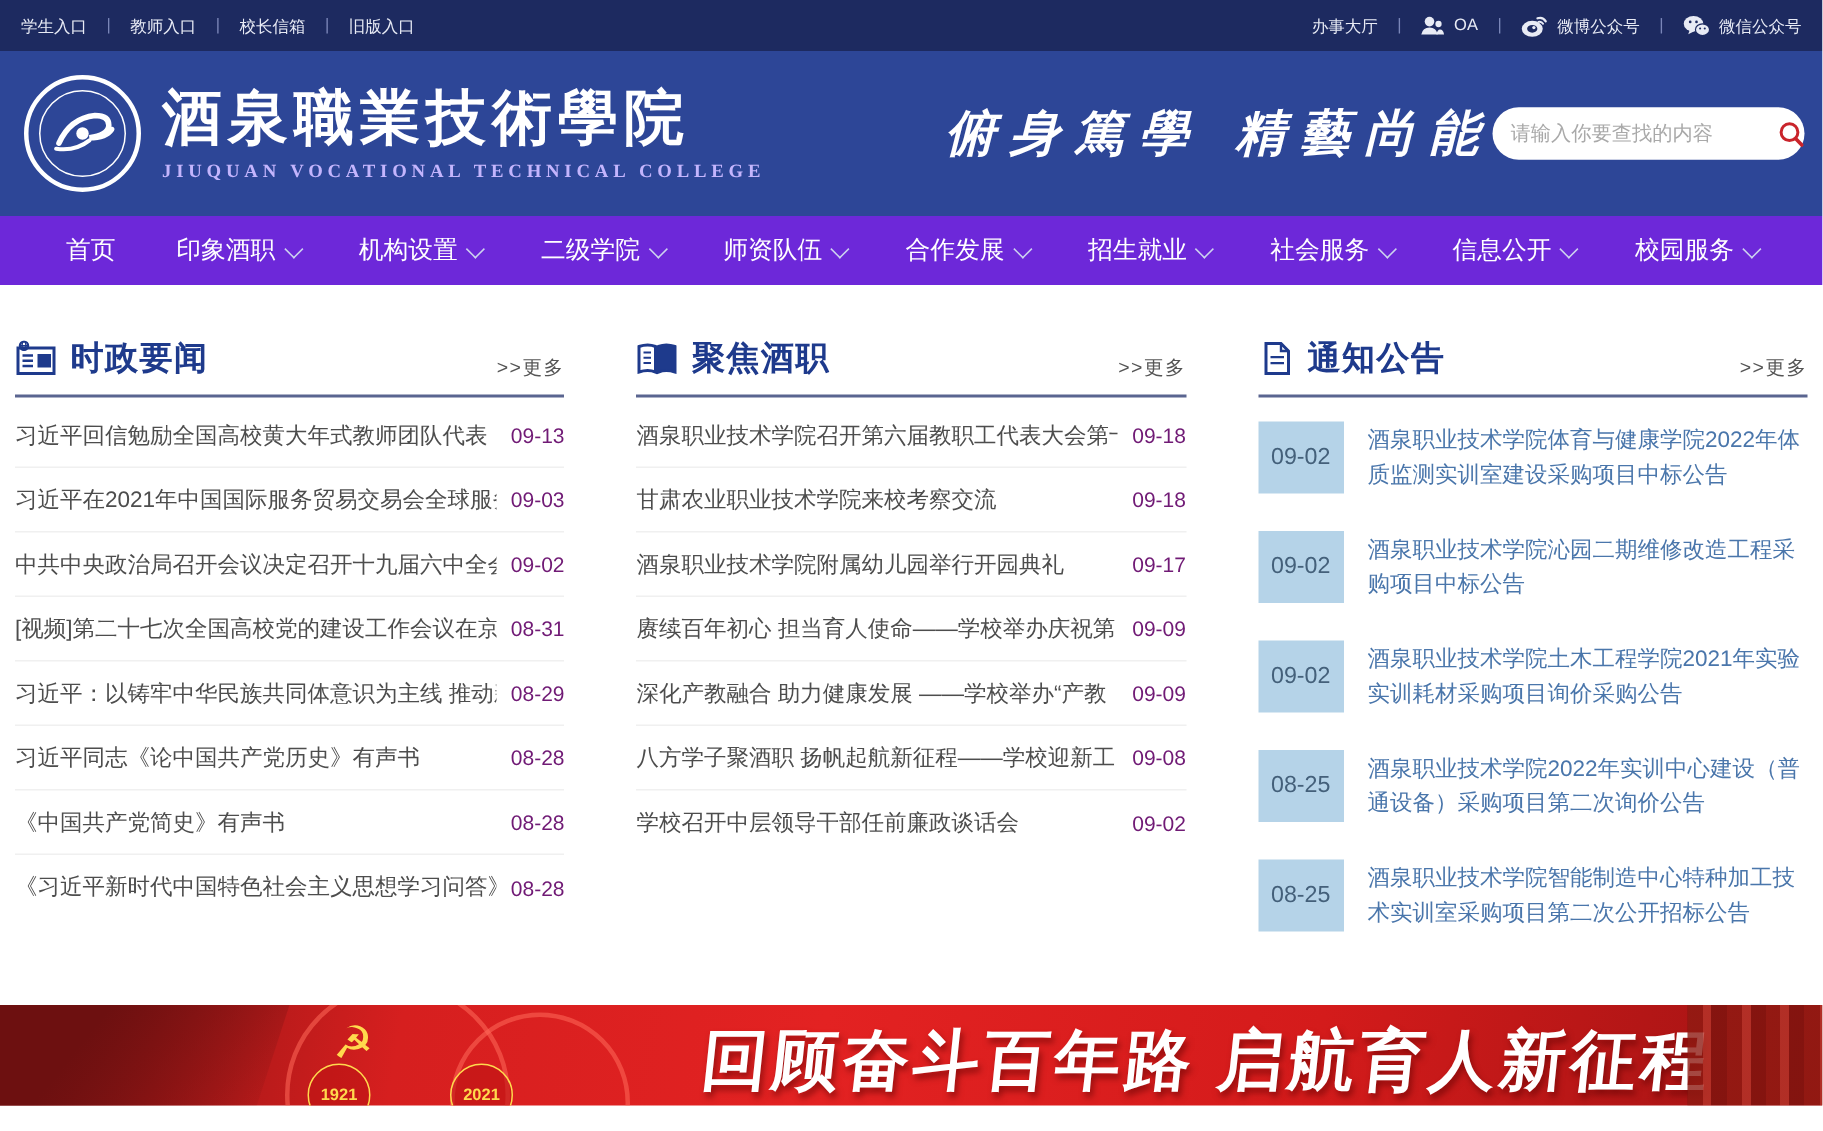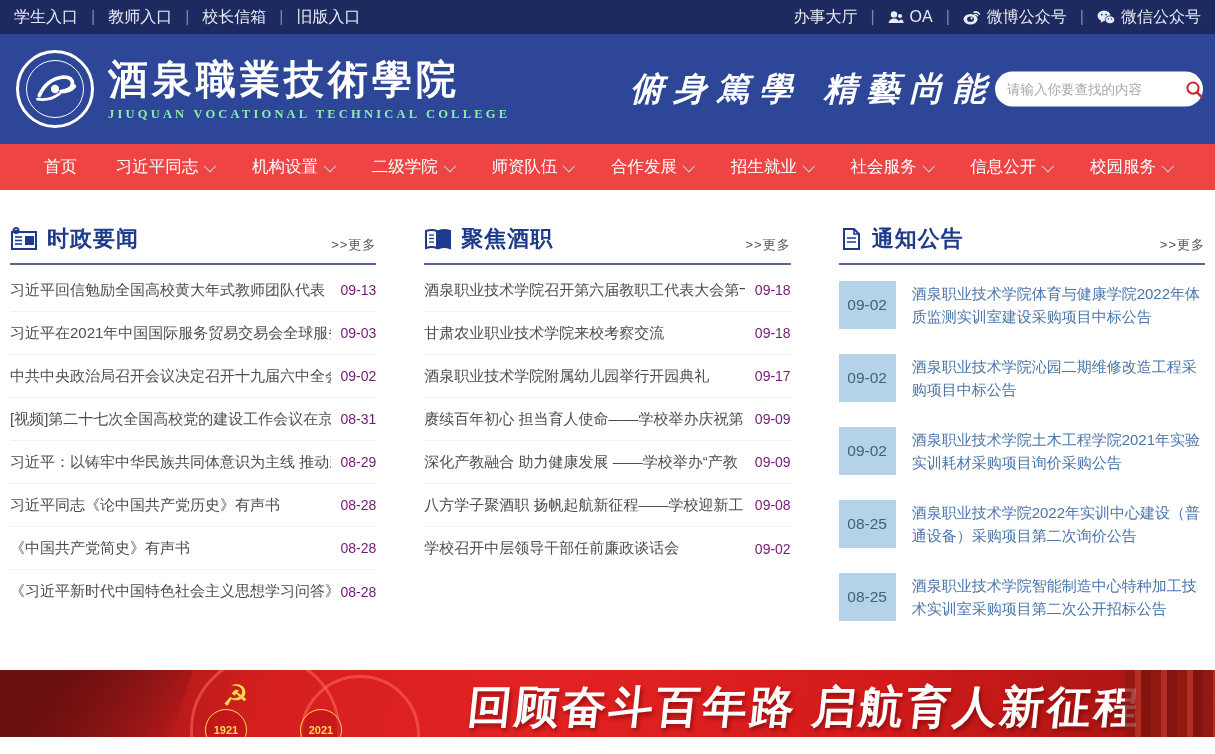--- a/index.html
+++ b/index.html
@@ -1,50 +1,50 @@
 <!DOCTYPE html>
 <html><head>
 <meta charset="utf-8">
 <style>
   * { margin:0; padding:0; box-sizing:border-box; }
   html,body { width:1215px; height:754px; overflow:hidden; background:#fff;
     font-family:"Liberation Sans","DejaVu Sans",sans-serif; }
 
   
   .topbar { height:34px; background:#1d2a60; color:#e8ebf5; display:flex;
-    align-items:center; justify-content:space-between; padding:0 14px; font-size:16px; }
+    align-items:center; justify-content:space-between; padding:0 14px; font-size:11px; }
   .topbar .grp { display:flex; align-items:center; }
   .topbar a { color:#e8ebf5; text-decoration:none; cursor:pointer; }
   .topbar .sep { color:#7a86b8; margin:0 13px; }
   .topbar .ico { display:inline-flex; margin-right:6px; vertical-align:middle; }
 
   
   .header { height:110px; background:#2d4697; display:flex; align-items:center;
     padding:0 16px; position:relative; }
   .logo { width:78px; height:78px; border-radius:50%; border:3px solid #fff;
     background:#2d4697; position:relative; flex:0 0 auto; margin-right:14px; }
   .logo .inner { position:absolute; inset:7px; border-radius:50%; border:1.5px solid #fff; }
   .logo svg { position:absolute; inset:0; }
   .brand .cn { color:#fff; font-size:40px; font-weight:bold; letter-spacing:4px;
     font-family:"DejaVu Serif","Liberation Serif",serif; line-height:1.1; }
-  .brand .en { color:#86efac; font-size:12.5px; letter-spacing:3.2px; font-weight:bold;
+  .brand .en { color:#c4b5fd; font-size:12.5px; letter-spacing:3.2px; font-weight:bold;
     margin-top:6px; font-family:"Liberation Serif","DejaVu Serif",serif; }
   .motto { color:#fff; font-size:33px; font-weight:bold; font-style:italic;
     letter-spacing:10px; margin-left:120px; white-space:nowrap;
     font-family:"DejaVu Serif","Liberation Serif",serif; }
   .search { position:absolute; right:12px; top:50%; transform:translateY(-50%);
     width:208px; height:35px; background:#fff; border-radius:18px; display:flex;
     align-items:center; padding:4px 12px; }
   .search input { border:none; outline:none; flex:1; font-size:13.5px; color:#333;
     background:transparent; font-family:inherit; }
   .search input::placeholder { color:#a9a9a9; }
   .search .mag { flex:0 0 auto; cursor:pointer; display:flex; }
 
   
-  .nav { height:46px; background:#ef4444; display:flex; align-items:center;
+  .nav { height:46px; background:#6d28d9; display:flex; align-items:center;
     justify-content:space-between; padding:0 44px; }
   .nav .item { color:#fff; font-size:16.5px; cursor:pointer; display:flex;
     align-items:center; gap:6px; white-space:nowrap; }
   .nav .caret { width:9px; height:9px; border-right:1.6px solid #cdd3ef;
     border-bottom:1.6px solid #cdd3ef; transform:rotate(45deg) translateY(-2px); }
 
   
   .main { display:flex; padding:28px 10px 0 10px; gap:48px; background:#fff; }
   .col { flex:1; min-width:0; }
   .sec-head { display:flex; align-items:flex-end; justify-content:space-between; height:36px; }
@@ -162,21 +162,21 @@
         </svg>
     </span>
   </div>
 </div>
 
 <div class="nav">
   <div class="item">
       <span>首页</span>
     </div>
   <div class="item">
-      <span>习近平同志</span>
+      <span>印象酒职</span>
       <span class="caret"></span>
     </div>
   <div class="item">
       <span>机构设置</span>
       <span class="caret"></span>
     </div>
   <div class="item">
       <span>二级学院</span>
       <span class="caret"></span>
     </div>

